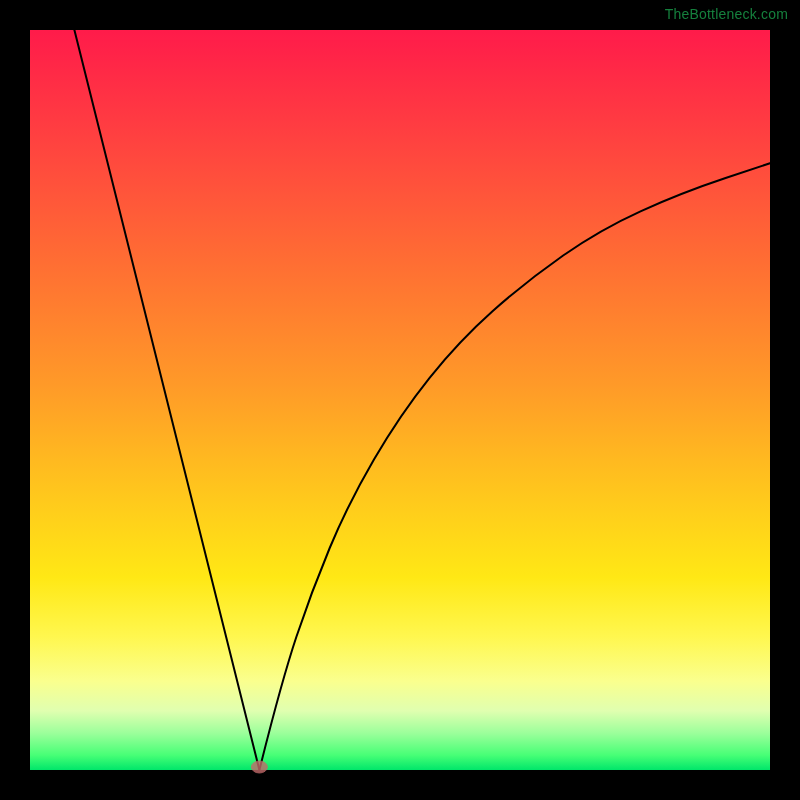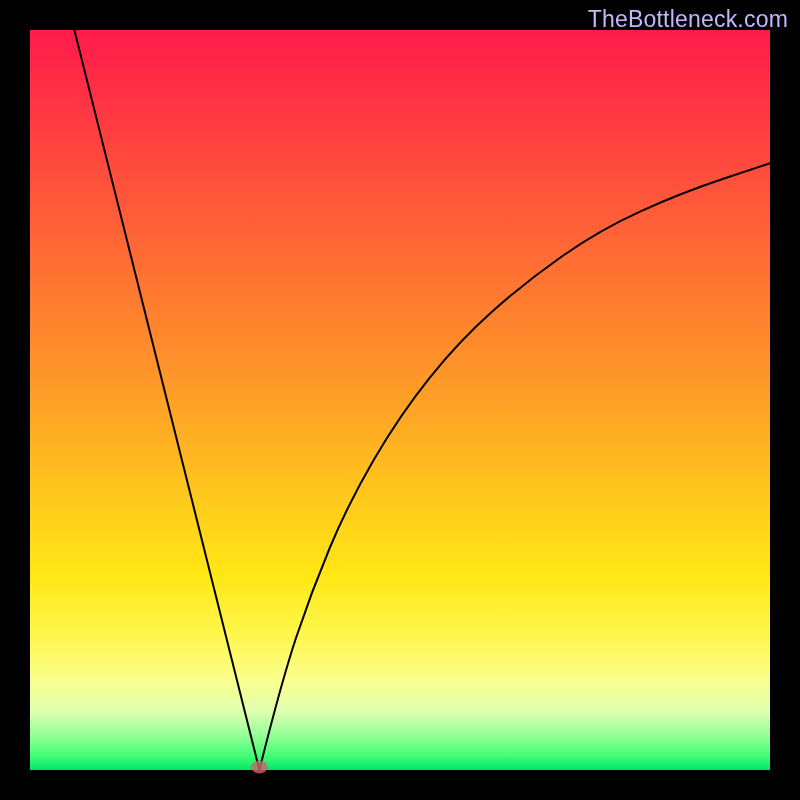--- a/index.html
+++ b/index.html
@@ -37,22 +37,22 @@
       #e0ffb0 92%,
       #9cff9b 95%,
       #47ff76 98%,
       #00e66a 100%
     );
   }
   .watermark {
     position: absolute;
     top: 6px;
     right: 12px;
-    color: #c4b5fd;
-    font-size: 23px;
+    color: #15803d;
+    font-size: 14px;
     letter-spacing: 0.2px;
     user-select: none;
   }
   svg.curve-svg {
     position: absolute;
     left: 0;
     top: 0;
     width: 740px;
     height: 740px;
     overflow: visible;

